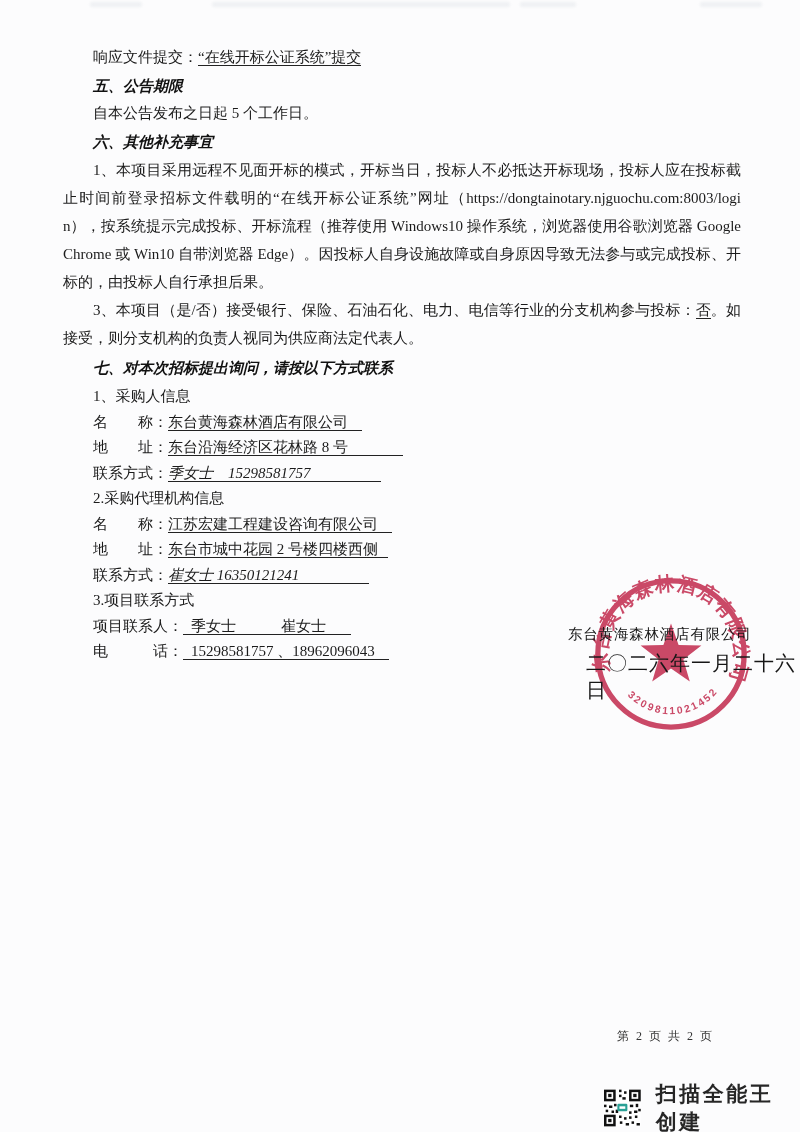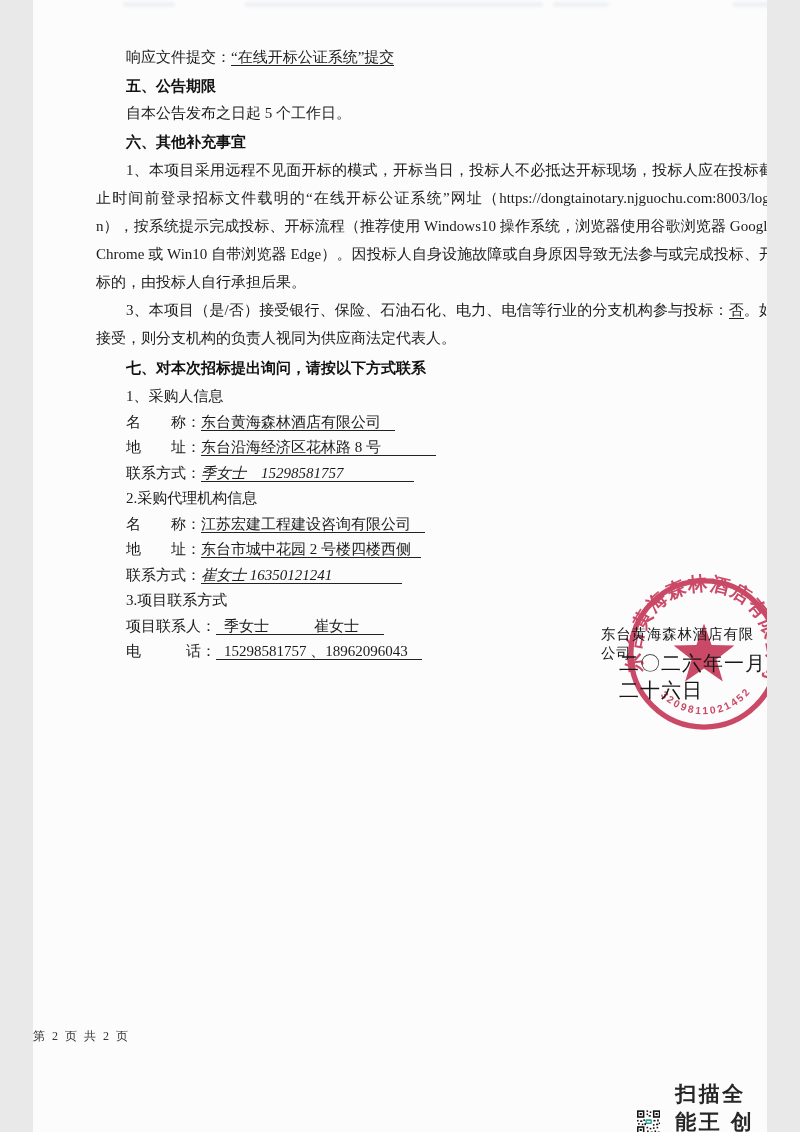--- a/index.html
+++ b/index.html
@@ -1,34 +1,34 @@
 <!DOCTYPE html>
 <html><head>
 <meta charset="utf-8">
 <style>
   html,body{margin:0;padding:0;background:#e9e9e9;}
-  .page{position:relative;width:734px;height:1132px;margin:0 auto;background:#fcfcfd;overflow:hidden;
+  .page{position:relative;width:800px;height:1132px;margin:0 auto;background:#fcfcfd;overflow:hidden;
         font-family:"Liberation Serif","DejaVu Serif",serif;color:#1b1b1b;}
   .bleed{position:absolute;background:#a9b6c0;opacity:.16;filter:blur(1.5px);height:5px;border-radius:2px;top:2px;}
   .content{position:absolute;left:63px;top:44px;width:678px;font-size:15px;text-align:justify;}
   .indent{text-indent:2em;}
   .line{line-height:26px;}
-  .heading{font-weight:700;line-height:27px;margin-top:3px;color:#111;}
+  .heading{font-weight:700;line-height:27px;margin-top:3px;color:#111;font-style:italic;}
   .para{margin:0;text-indent:2em;line-height:28px;word-break:break-all;}
   .u{border-bottom:1.4px solid #222;}
   .rows{padding-left:30px;margin-top:2px;}
   .row{line-height:25.5px;white-space:nowrap;}
   .row-title{line-height:25.5px;}
   .pr14{padding-right:14px;}.pr55{padding-right:55px;}.pr70{padding-right:70px;font-style:italic;}
   .pr10{padding-right:10px;}.pr25{padding-right:25px;}.pl8{padding-left:8px;}
   .sig{position:absolute;color:#161616;z-index:3;}
   .sig-company{left:568px;top:625px;font-size:14.5px;letter-spacing:0.8px;}
   .sig-date{left:586px;top:650px;font-size:20px;letter-spacing:1px;}
   .seal{position:absolute;left:591px;top:574px;width:160px;height:160px;opacity:.85;z-index:2;}
-  .footer{position:absolute;left:0;top:1028px;width:714px;text-align:left;font-size:12px;
+  .footer{position:absolute;left:0;top:1028px;width:714px;text-align:right;font-size:12px;
           letter-spacing:2px;color:#333;}
   .wm{position:absolute;left:604px;top:1080px;display:flex;align-items:center;gap:15px;}
   .wm-text{font-size:21px;color:#262626;letter-spacing:2.5px;font-weight:600;
            font-family:"Liberation Sans","DejaVu Sans",sans-serif;}
 </style>
 </head>
 <body>
 
 <div class="page">
 

